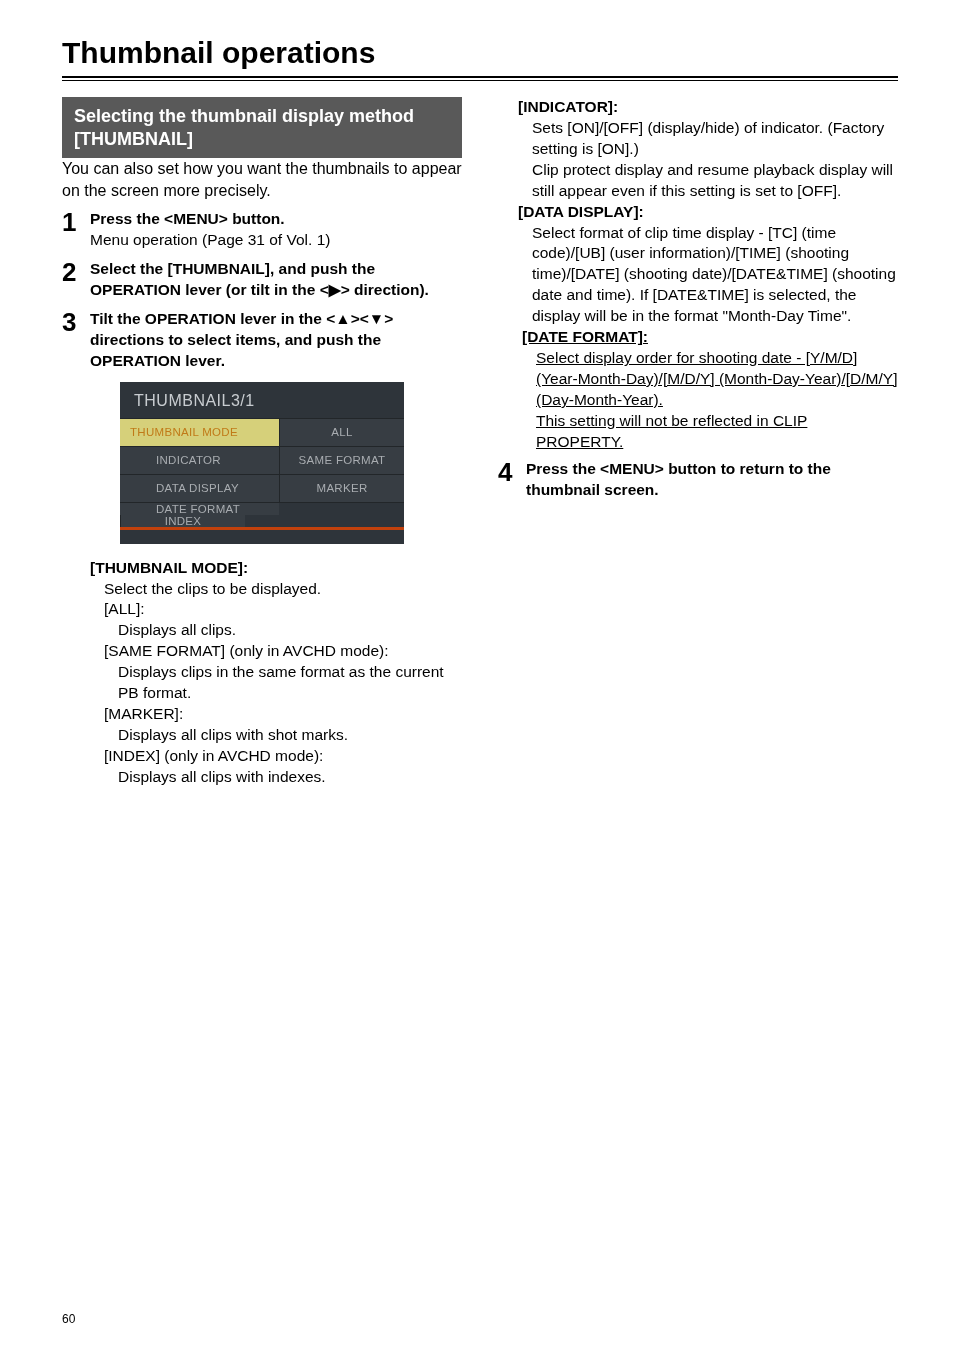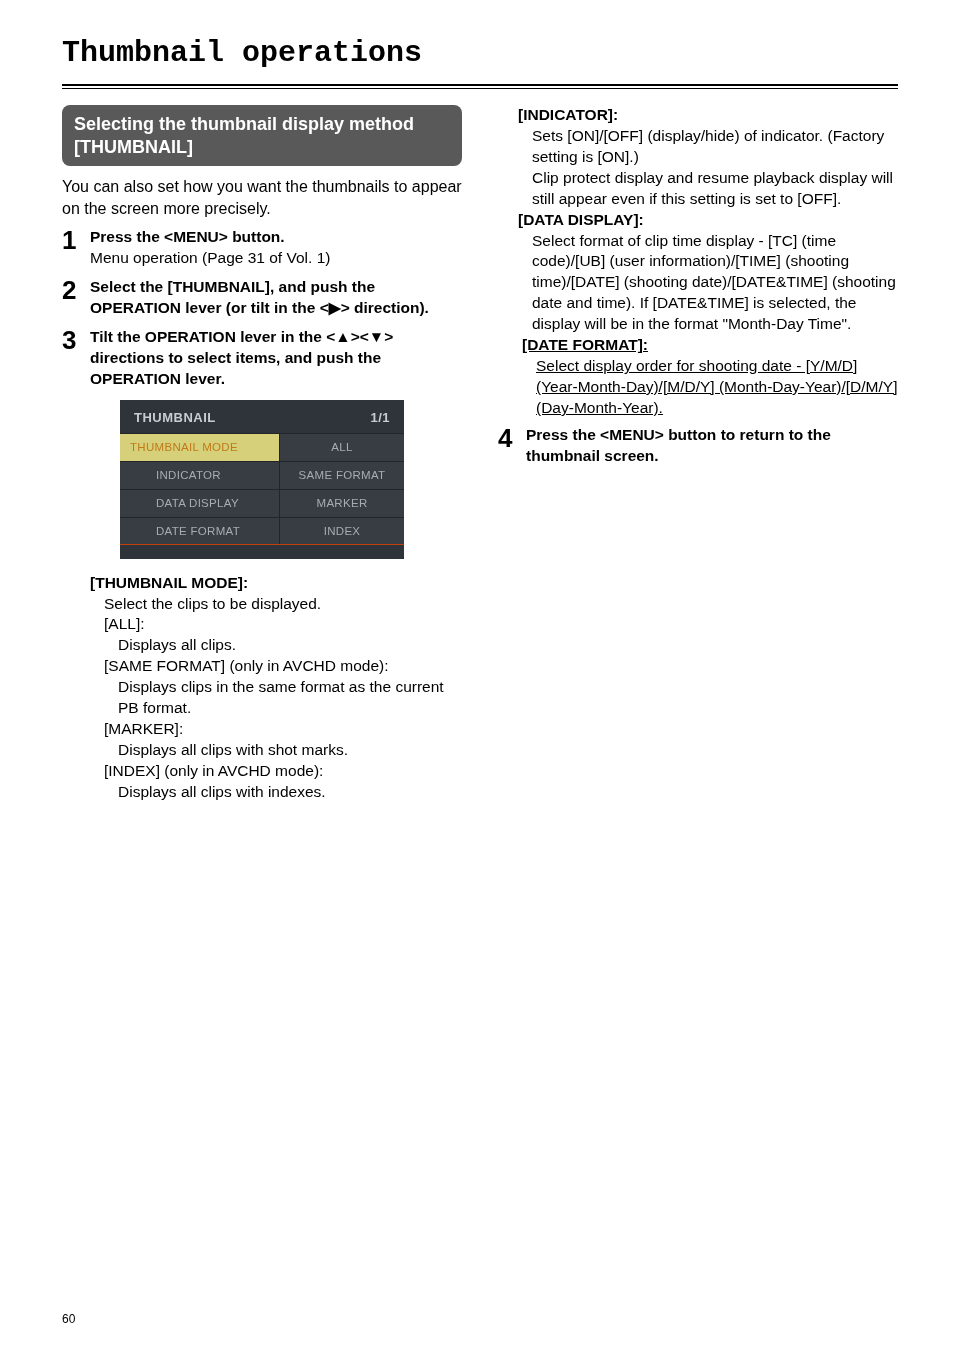--- a/index.html
+++ b/index.html
@@ -1,41 +1,41 @@
 <!DOCTYPE html>
 <html><head>
 <meta charset="utf-8">
 <style>
   * { box-sizing: border-box; margin: 0; padding: 0; }
   html, body { width: 954px; height: 1354px; background: #fff; font-family: Arial, Helvetica, sans-serif; color: #000; }
   .page { padding: 36px 56px 0 62px; position: relative; height: 100%; }
-  .main-title { font-size: 30px; font-weight: bold; margin-bottom: 14px; font-family: Liberation Mono, monospace; }
+  .main-title { font-size: 30px; font-weight: bold; margin-bottom: 6px; }
   .title-rule-thick { border: none; border-top: 2.5px solid #000; margin-bottom: 2px; }
   .title-rule-thin  { border: none; border-top: 1px solid #000; margin-bottom: 16px; }
   .cols { display: flex; gap: 36px; }
   .col { flex: 1 1 0; }
-  .section-banner { background: #595959; color: #fff; font-size: 18px; font-weight: bold; padding: 8px 12px; border-radius: 8px; line-height: 1.25; margin-bottom: 10px; }
+  .section-banner { background: #595959; color: #fff; font-size: 18px; font-weight: bold; padding: 8px 12px; border-radius: 0; line-height: 1.25; }
   .body-text { font-size: 16px; line-height: 1.35; margin-bottom: 6px; }
   .step { display: flex; gap: 8px; margin-top: 8px; }
   .step-num { font-size: 26px; font-weight: bold; line-height: 1; min-width: 20px; }
   .step-body { flex: 1; font-size: 15.5px; line-height: 1.35; }
   .step-title { font-weight: bold; }
   .step-sub { font-weight: normal; }
   .indent-block { margin-left: 28px; font-size: 15.5px; line-height: 1.35; }
   .indent-1 { padding-left: 14px; }
   .indent-2 { padding-left: 28px; }
   .label-bold { font-weight: bold; }
   .triangle { display: inline-block; }
   
   .menu-mock-wrap { display: flex; justify-content: center; margin: 10px 0 14px 0; }
   .menu-mock { width: 284px; background: #2e343a; padding: 0 0 14px 0; font-family: Arial, sans-serif; }
-  .menu-hdr { display: flex; justify-content: space-between; color: #c8ccd0; font-size: 13px; padding: 10px 14px 8px 14px; letter-spacing: 0.5px; font-weight: bold; }
+  .menu-hdr { display: flex; color: #c8ccd0; font-size: 16px; padding: 10px 14px 8px 14px; letter-spacing: 0.5px; }
   .menu-rows { }
   .menu-row { display: flex; height: 28px; border-top: 1px solid #222629; }
-  .menu-row:last-child { border-bottom: 1px solid #c2410c; }
+  .menu-row:last-child { border-bottom: 3px solid #c2410c; flex-direction: column; }
   .menu-left { width: 56%; display: flex; align-items: center; padding: 0 10px; font-size: 11.5px; letter-spacing: 0.3px; }
   .menu-right { width: 44%; display: flex; align-items: center; justify-content: center; font-size: 11.5px; color: #a8acb0; background: #373d43; border-left: 1px solid #222629; letter-spacing: 0.3px; }
   .menu-left.normal { color: #a8acb0; background: #373d43; padding-left: 36px; }
   .menu-left.selected { color: #c07a18; background: #d6d07a; }
   .page-num { position: absolute; left: 62px; bottom: 28px; font-size: 12px; }
 </style>
 </head>
 <body>
 
 <div class="page">
@@ -71,21 +71,21 @@
         <div class="step-num">3</div>
         <div class="step-body step-title">
           <span>Tilt the OPERATION lever in the &lt;</span><span class="triangle">▲</span><span>&gt;&lt;</span><span class="triangle">▼</span><span>&gt; directions to select items, and push the OPERATION lever.</span>
         </div>
       </div>
 
       <div class="menu-mock-wrap">
         <div class="menu-mock">
           <div class="menu-hdr">
             <span>THUMBNAIL</span>
-            <span>1/1</span>
+            <span>3/1</span>
           </div>
           <div class="menu-rows">
             <div class="menu-row">
               <div class="menu-left selected">THUMBNAIL MODE</div>
               <div class="menu-right">ALL</div>
             </div>
             <div class="menu-row">
               <div class="menu-left normal">INDICATOR</div>
               <div class="menu-right">SAME FORMAT</div>
             </div>
@@ -125,20 +125,21 @@
       </div>
 
       <div class="indent-block" style="margin-left:20px;">
         <div class="label-bold">[DATA DISPLAY]:</div>
         <div class="indent-1">Select format of clip time display - [TC] (time code)/[UB] (user information)/[TIME] (shooting time)/[DATE] (shooting date)/[DATE&amp;TIME] (shooting date and time). If [DATE&amp;TIME] is selected, the display will be in the format "Month-Day Time".</div>
       </div>
 
       <div class="indent-block" style="margin-left:24px;text-decoration:underline;">
         <div class="label-bold">[DATE FORMAT]:</div>
         <div class="indent-1">Select display order for shooting date - [Y/M/D] (Year-Month-Day)/[M/D/Y] (Month-Day-Year)/[D/M/Y] (Day-Month-Year).</div>
+        <div class="indent-1">This setting will not be reflected in CLIP PROPERTY.</div>
       </div>
 
       <div class="step" style="margin-top:6px;">
         <div class="step-num">4</div>
         <div class="step-body step-title">
           <span>Press the &lt;MENU&gt; button to return to the thumbnail screen.</span>
         </div>
       </div>
 
     </div>

